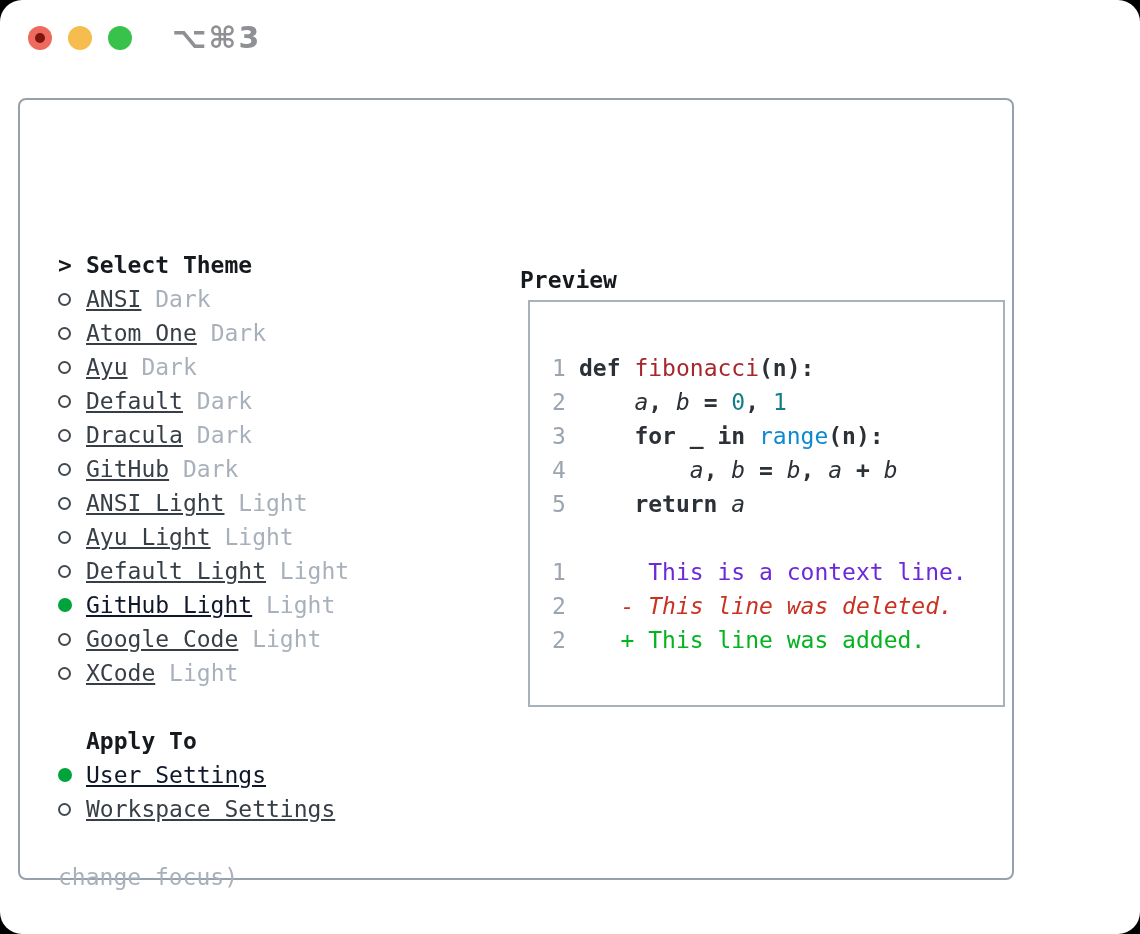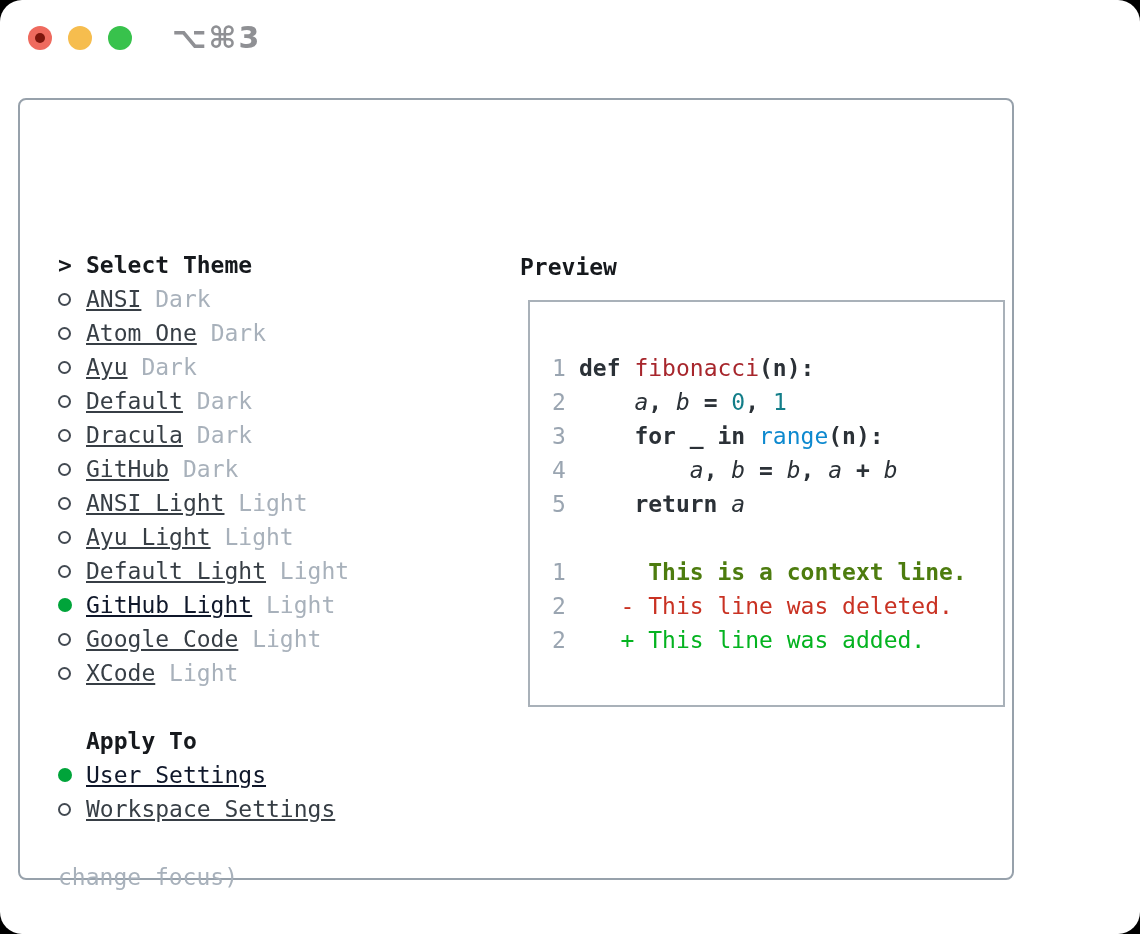--- a/index.html
+++ b/index.html
@@ -36,36 +36,36 @@
   .dot { width:13px; height:13px; border-radius:50%; border:2px solid #434a52; }
   .dot.sel { border:none; background:#00a43a; width:14px; height:14px; }
   .t-name { color:#373e45;text-decoration:underline; }
   .t-name.sel { color:#0f172a; }
   .t-variant { color:#a8b1bb; }
   .apply-hdr { margin-top:34px; padding-left:28px; }
   .hint { margin-top:34px; }
   .hint .row { color:#a8b1bb; }
   
   .preview-title {
-    position:absolute; left:500px; top:150px; height:34px; display:flex; align-items:center;
+    position:absolute; left:500px; top:163px; height:34px; display:flex; align-items:center;
     font-size:23px; font-weight:bold; color:#16191d;
   }
   .preview-box {
     position:absolute; left:508px; top:200px; width:477px; height:407px;
     border:2px solid #a9b1b9; background:#fff; padding:49px 0 0 22px; overflow:hidden;
   }
   .code-line { display:flex; align-items:center; height:34px; white-space:pre; font-size:23px; }
   .ln { display:inline-block; width:27px; flex:0 0 27px; color:#9aa5b1; }
   .c-plain   { color:#2b3137;font-weight:bold; }
   .c-func    { color:#a7262c; }
   .c-num     { color:#137e89; }
   .c-builtin { color:#0d89cf;text-align:right; }
   .c-var     { color:#2b3137; font-style:italic; }
-  .c-ctx     { color:#4d7c0f;font-weight:bold; }
-  .c-del     { color:#c93223; }
+  .c-ctx     { color:#6d28d9; }
+  .c-del     { color:#c93223;font-style:italic; }
   .c-add     { color:#04b320; }
 </style>
 </head>
 <body>
 
 <div class="window">
 
   <span class="tl tl-close"></span>
   <span class="tl tl-min"></span>
   <span class="tl tl-zoom"></span>

